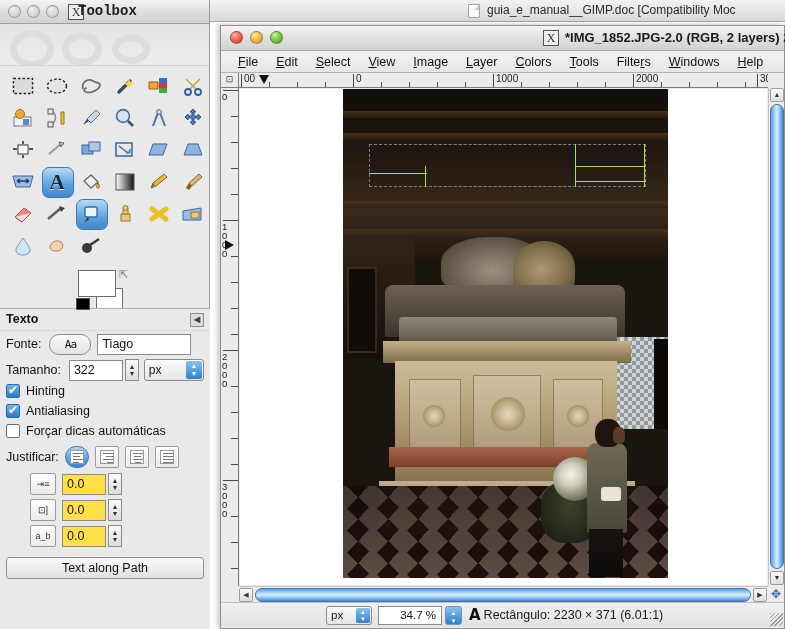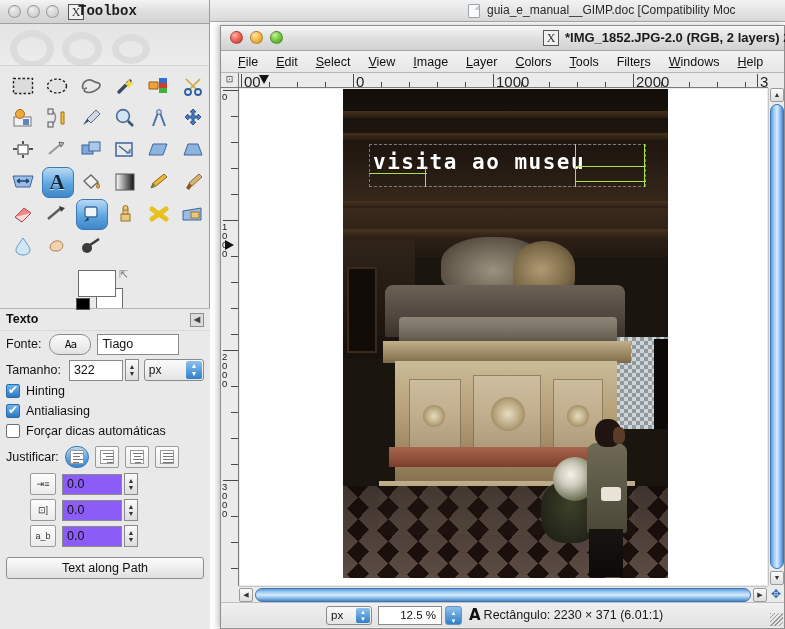--- a/index.html
+++ b/index.html
@@ -126,21 +126,21 @@
     width: 42px; height: 21px; border: 1px solid #8d8d8d; border-radius: 10px;
     background: linear-gradient(to bottom,#fbfbfb,#e2e2e2);
     display: flex; align-items: center; justify-content: center;
     margin-left: 8px;
   }
   .aa-glyph { font-family: "DejaVu Sans Mono", monospace; font-size: 11px; font-weight: normal; color: #111; letter-spacing:-1px;}
   .txtfield {
     height: 21px; border: 1px solid #8a8a8a; background: #ffffff;
     padding: 2px 4px; font-size: 12.5px; color: #111;
   }
-  .f-fonte { margin-left: 6px; width: 82px; }
+  .f-fonte { margin-left: 6px; width: 94px; }
   .f-size { margin-left: 8px; width: 56px; text-align: left; }
   .spin {
     width: 14px; height: 22px; margin-left: 2px;
     border: 1px solid #8a8a8a; background: linear-gradient(to bottom,#fafafa,#dcdcdc);
     display: flex; flex-direction: column; align-items: center; justify-content: center;
     font-size: 7px; color: #333; line-height: 7px;
   }
   .unitsel {
     margin-left: 5px; width: 62px; height: 22px; border: 1px solid #8a8a8a;
     background: linear-gradient(to bottom,#fbfbfb,#e4e4e4);
@@ -179,22 +179,22 @@
   .jlines i {
     display:block; position:absolute; left:2px; height:1px; background:#777;
   }
   .num-row { display: flex; align-items: center; padding: 2px 6px 2px 30px; height: 26px; }
   .nbtn {
     width: 26px; height: 22px; border: 1px solid #9a9a9a; border-radius: 2px;
     background: linear-gradient(to bottom,#fdfdfd,#ebebeb);
     font-size: 9px; color: #333; display:flex; align-items:center; justify-content:center;
   }
   .nfield {
-    margin-left: 6px; width: 60px; height: 21px; border: 1px solid #8a8a8a;
-    background: #8b5cf6; padding: 2px 4px; font-size: 12.5px; color: #111;
+    margin-left: 6px; width: 44px; height: 21px; border: 1px solid #8a8a8a;
+    background: #fde047; padding: 2px 4px; font-size: 12.5px; color: #111;
   }
   .tapbtn {
     margin: 8px 6px 0 6px; height: 22px; border: 1px solid #8d8d8d; border-radius: 3px;
     background: linear-gradient(to bottom,#fbfbfb,#e0e0e0);
     display: flex; align-items: center; justify-content: center;
     font-size: 12.5px; color: #111;
   }
 
   
   .gimpwin {
@@ -240,21 +240,21 @@
     position: absolute; left: 18px; top: 0; right: 16px; height: 15px;
     background: #ebebeb; border-bottom: 1px solid #7a7a7a; overflow: hidden;
   }
   .vruler {
     position: absolute; left: 0; top: 15px; width: 18px; bottom: 16px;
     background: #ebebeb; border-right: 1px solid #7a7a7a; overflow: hidden;
   }
   .tick { position: absolute; background: #4a4a4a; }
   .hruler .tick { top: 9px; width: 1px; height: 6px; }
   .hruler .tick.maj { top: 1px; height: 14px; }
-  .hruler .tlabel { position: absolute; top: 0px; font-size: 15px; color: #222; }
+  .hruler .tlabel { position: absolute; top: 0px; font-size: 10px; color: #222; }
   .vruler .tick { left: 10px; height: 1px; width: 7px; }
   .vruler .tick.maj { left: 2px; width: 15px; }
   .vruler .tlabel {
     position: absolute; left: 1px; font-size: 9.5px; color: #222;
     width: 9px; line-height: 9px; word-break: break-all; text-align: left;
   }
   .hmark {
     position:absolute; top:2px; width:0;height:0;
     border-left:5px solid transparent;border-right:5px solid transparent;
     border-top:9px solid #111;
@@ -955,21 +955,20 @@
           <div class="foliage"></div>
           <div class="flowers"></div>
           <div class="boy-body"></div>
           <div class="boy-legs"></div>
           <div class="boy-patch"></div>
           <div class="boy-head"></div>
           <div class="boy-face"></div>
 
           <div class="textlayer">
             <div class="tl-dash"></div>
-            <div class="tl-text">visita ao museu</div>
             <div class="tl-guide g-v1"></div>
             <div class="tl-guide g-v2"></div>
             <div class="tl-guide g-v3"></div>
             <div class="tl-guide g-h1"></div>
             <div class="tl-guide g-h2"></div>
             <div class="tl-guide g-h3"></div>
           </div>
         </div>
       </div>
 
@@ -984,21 +983,21 @@
         <div class="sb-arrow" style="top:1px;right:1px">▶</div>
       </div>
       <div class="nav-corner">✥</div>
     </div>
 
     <div class="statusbar">
       <div class="sb-unit">
         <span>px</span>
         <span class="arrbox">▲<br>▼</span>
       </div>
-      <div class="sb-zoom">12.5 %</div>
+      <div class="sb-zoom">34.7 %</div>
       <div class="sb-zbtn">▲<br>▼</div>
       <div class="sb-aicon">A</div>
       <div class="sb-status">Rectângulo: 2230 × 371  (6.01:1)</div>
       <div class="grip"></div>
     </div>
   </div>
 
 </div>
 
 </body></html>

